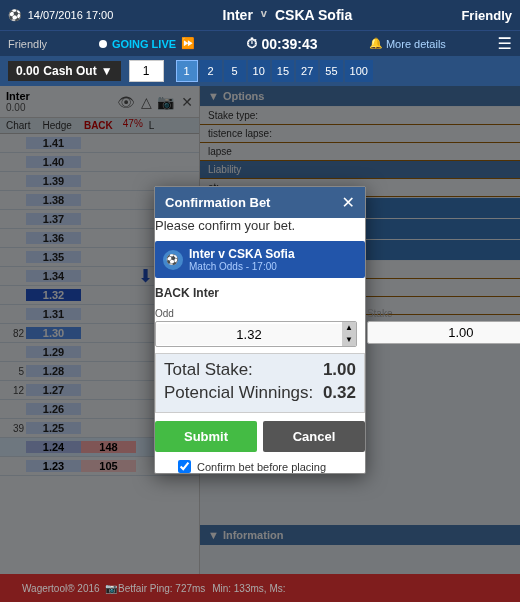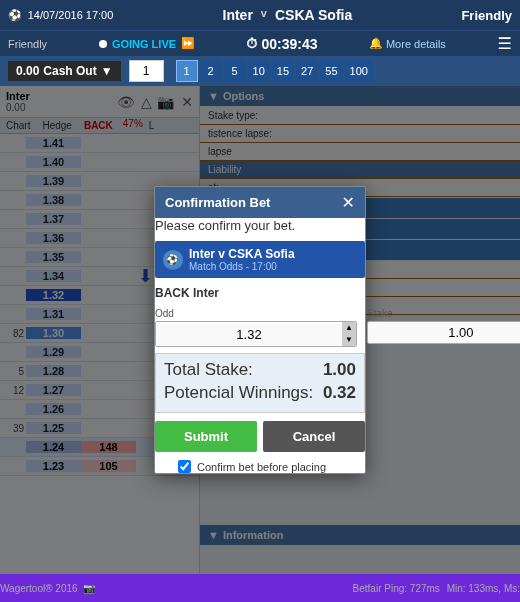--- a/index.html
+++ b/index.html
@@ -223,26 +223,26 @@
       font-size: 13px;
       font-weight: bold;
       cursor: pointer;
       border-radius: 2px;
     }
     .confirm-check { display: flex; align-items: center; gap: 6px; font-size: 11px; color: #333; margin-left: 23px; }
     .confirm-check input { cursor: pointer; }
 
     
     .status-bar {
-      background: #6d28d9;
+      background: #7f1d1d;
       color: #aaa;
       display: flex;
-      justify-content: space-between;
-      align-items: center;
-      padding: 4px 0;
+      justify-content: flex-start;
+      align-items: center;
+      padding: 4px 22px;
       height: 28px;
       font-size: 10px;
     }
     .status-left { display: flex; align-items: center; gap: 6px; }
     .status-right { color: #aaa; }
 
     
     .right-panel-inner { padding: 0; }
     .section-header {
       background: #4a7ab0;

